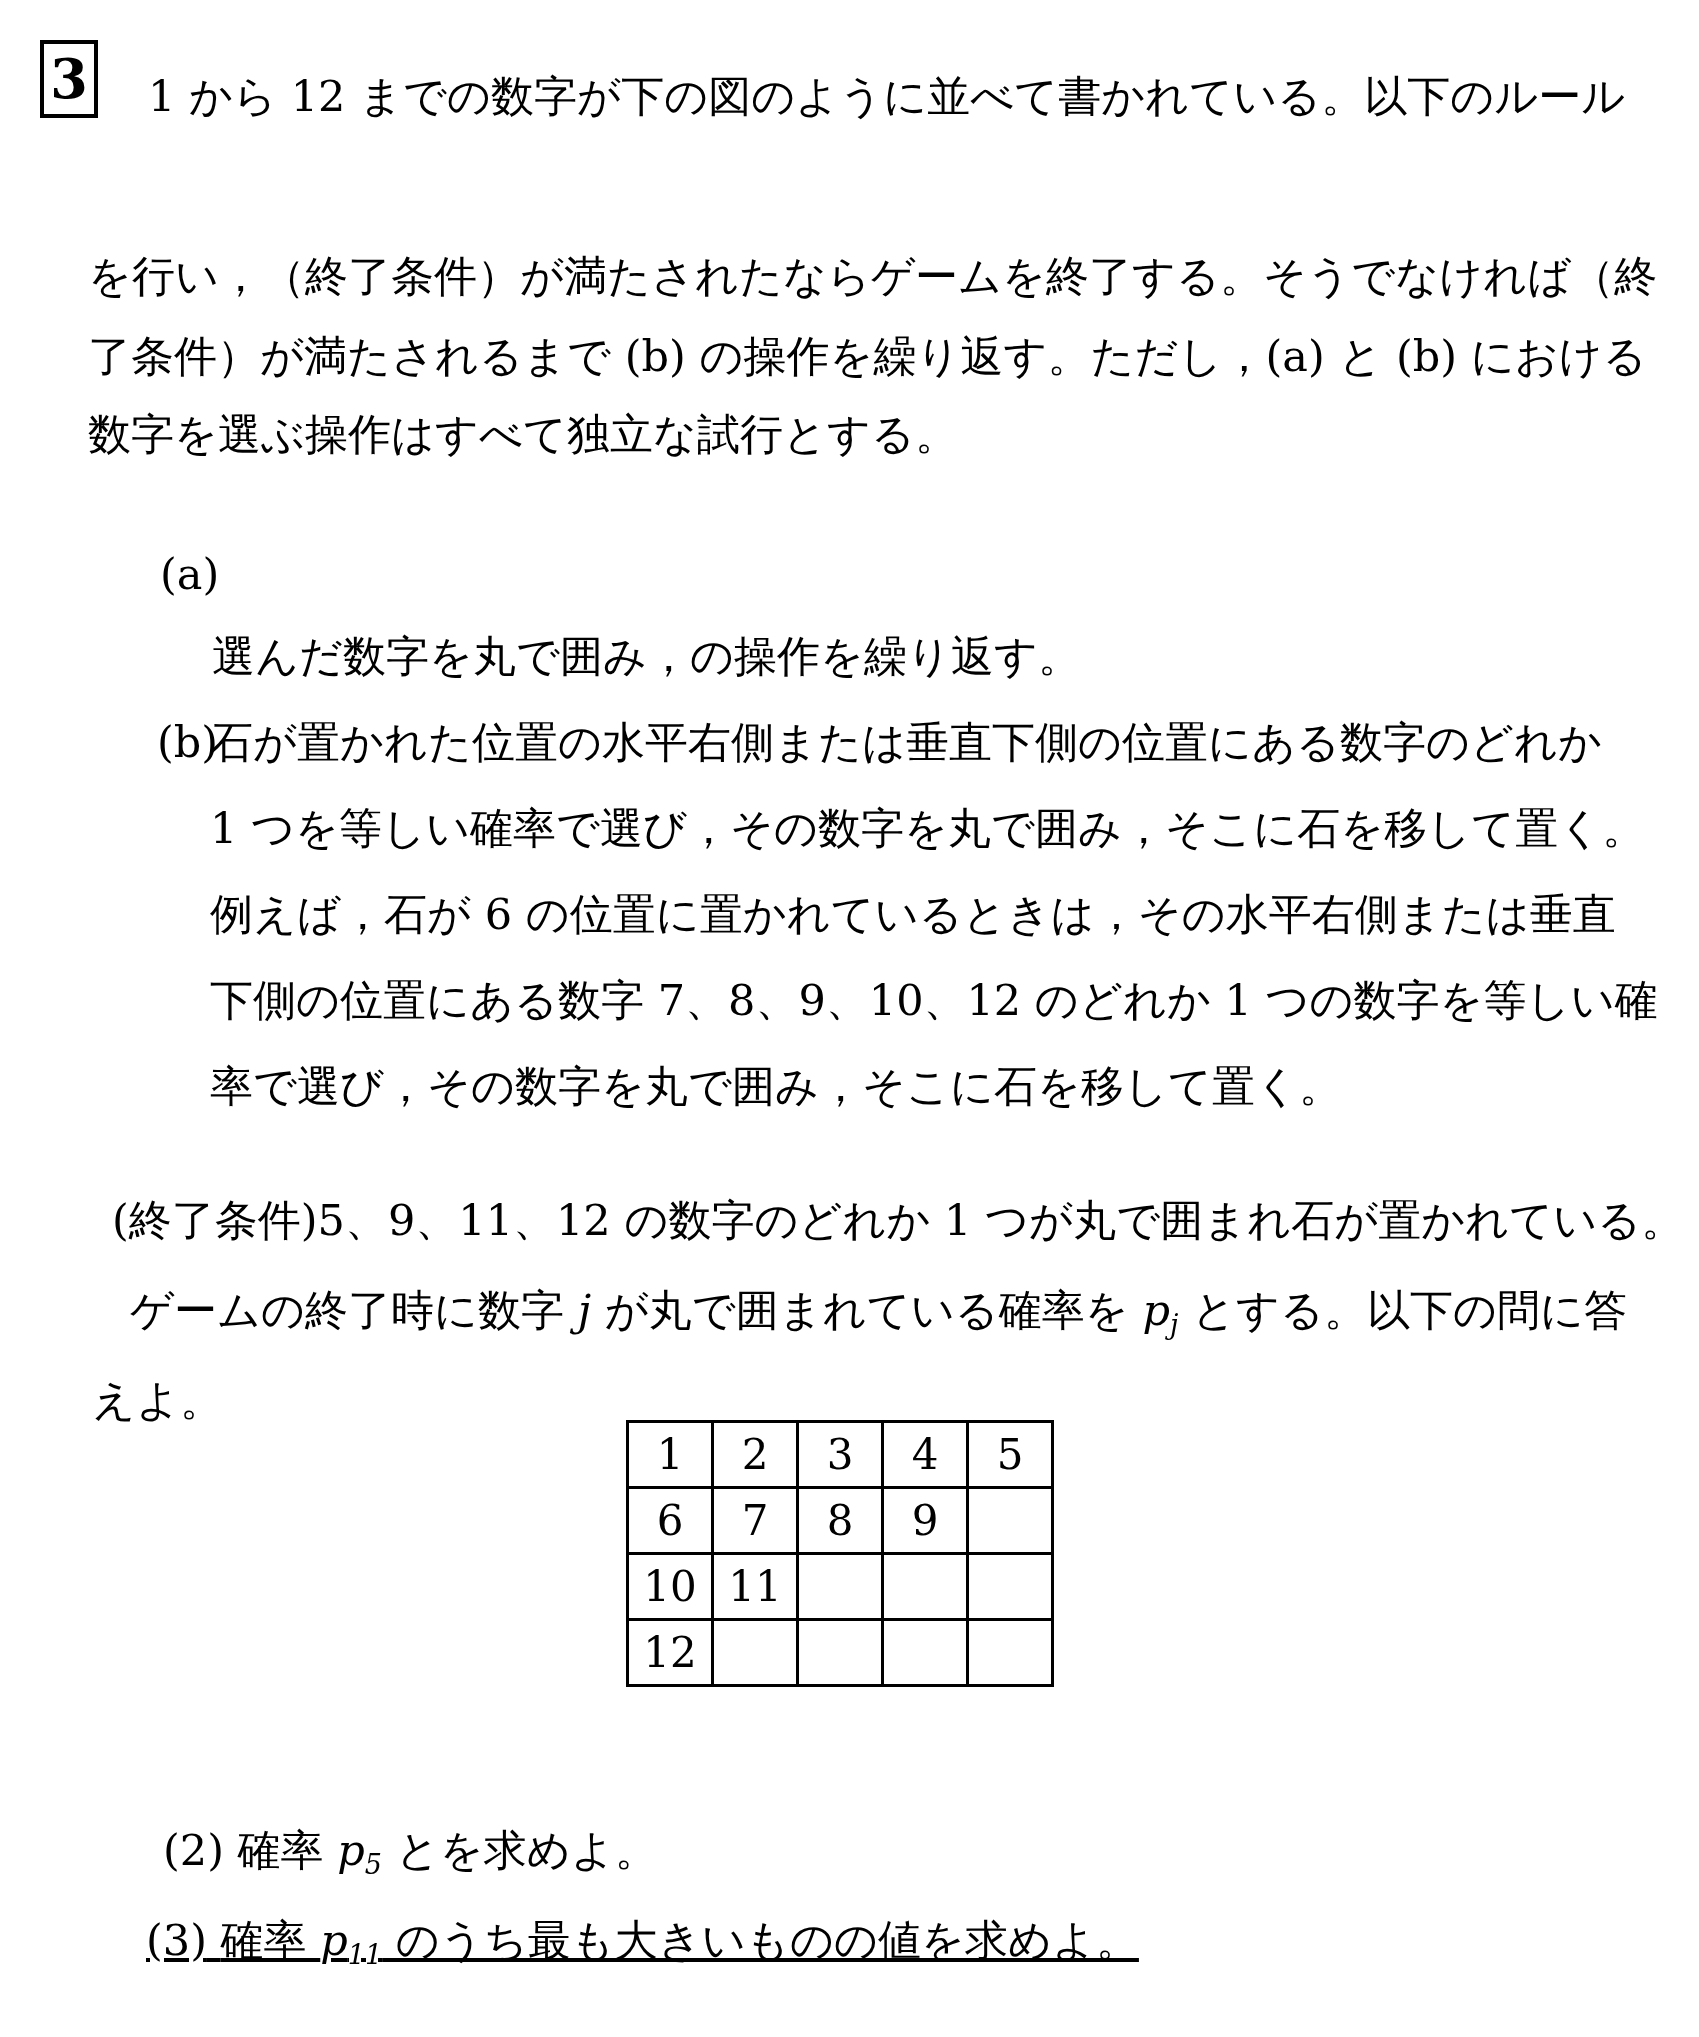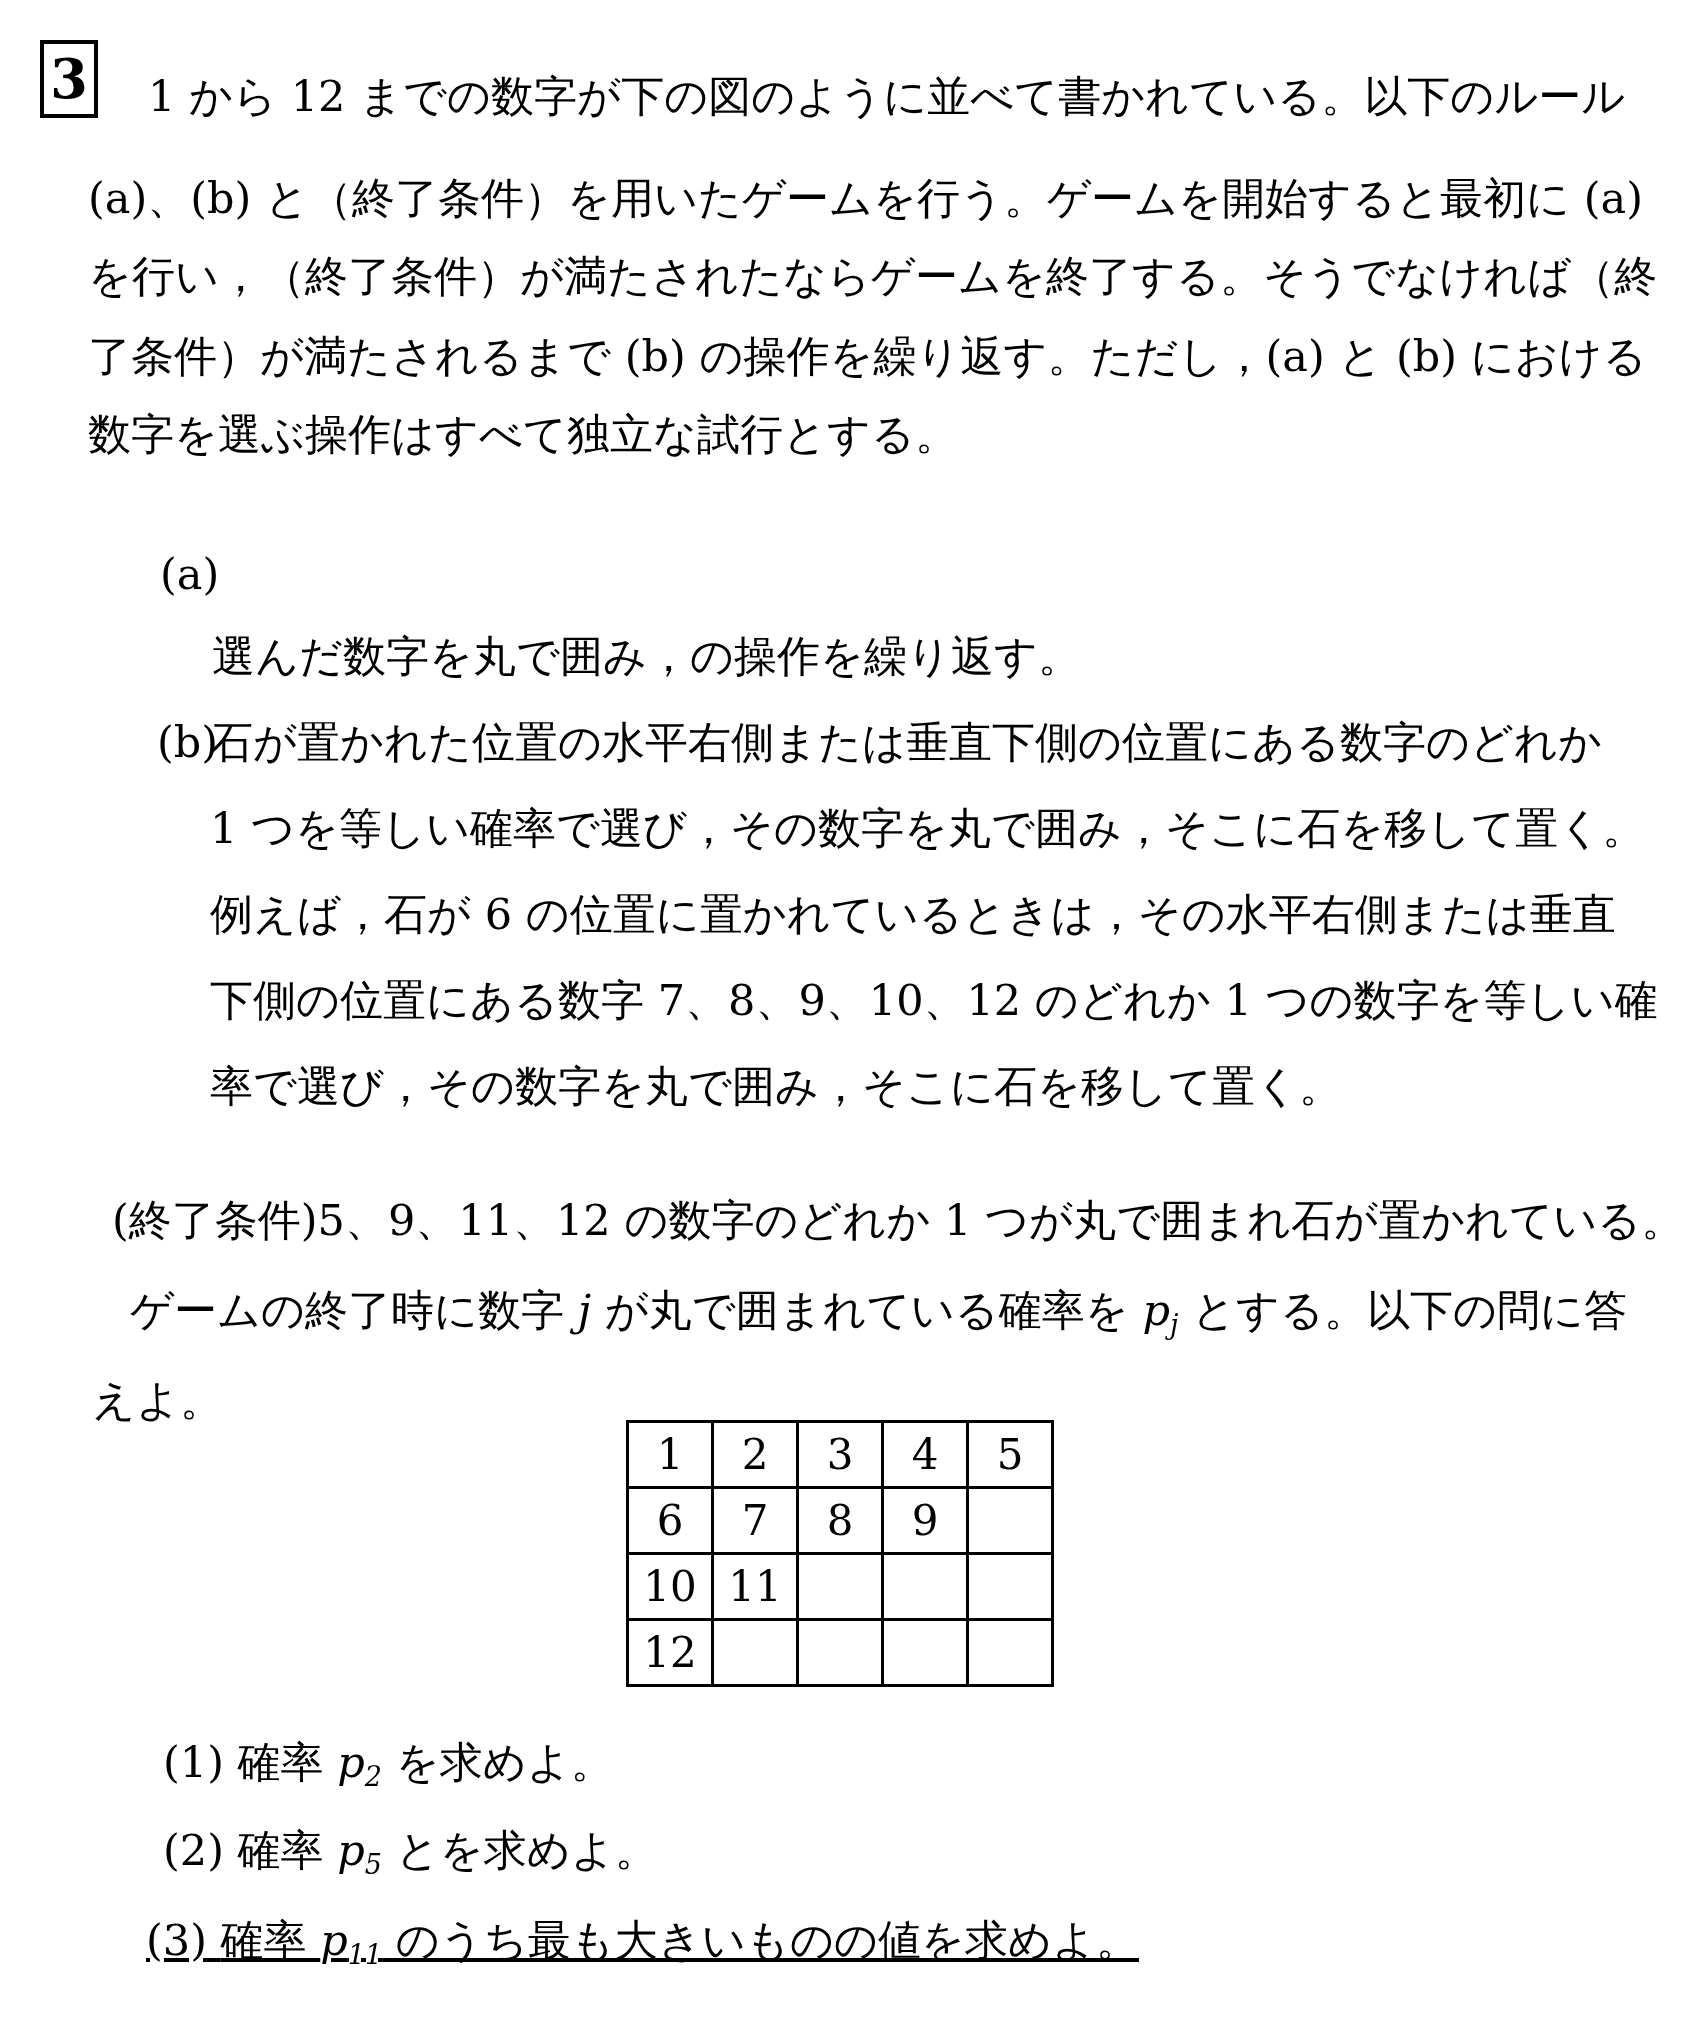--- a/index.html
+++ b/index.html
@@ -58,21 +58,20 @@
 </head>
 <body>
 
 <div class="page">
 
   <div class="num-box">
     <span>3</span>
   </div>
 
   <div class="line" style="left:148px; top:68px;">1 から 12 までの数字が下の図のように並べて書かれている。以下のルール</div>
-  <div class="line" style="left:88px;  top:170px;">(a)、(b) と（終了条件）を用いたゲームを行う。ゲームを開始すると最初に (a)</div>
   <div class="line" style="left:88px;  top:248px;">を行い，（終了条件）が満たされたならゲームを終了する。そうでなければ（終</div>
   <div class="line" style="left:88px;  top:328px;">了条件）が満たされるまで (b) の操作を繰り返す。ただし，(a) と (b) における</div>
   <div class="line" style="left:88px;  top:406px;">数字を選ぶ操作はすべて独立な試行とする。</div>
 
   <div class="line" style="left:160px; top:546px;">(a)</div>
   <div class="line" style="left:212px; top:628px;">選んだ数字を丸で囲み，の操作を繰り返す。</div>
 
   <div class="line" style="left:157px; top:714px;">(b)</div>
   <div class="line" style="left:210px; top:714px;">石が置かれた位置の水平右側または垂直下側の位置にある数字のどれか</div>
   <div class="line" style="left:210px; top:800px;">1 つを等しい確率で選び，その数字を丸で囲み，そこに石を移して置く。</div>
@@ -115,24 +114,20 @@
     <tr>
       <td>12</td>
       <td></td>
       <td></td>
       <td></td>
       <td></td>
     </tr>
   </tbody>
     </table>
 
-  <div class="line" style="left:163px; top:1734px;">
-    <span>(1)</span>
-    <span>確率 </span><span class="mvar">p</span><sub class="msub">2</sub><span> を求めよ。</span>
-  </div>
   <div class="line" style="left:163px; top:1822px;">
     <span>(2)</span>
     <span>確率 </span><span class="mvar">p</span><sub class="msub">5</sub><span> とを求めよ。</span>
   </div>
   <div class="line" style="left:146px; top:1912px;text-decoration:underline;">
     <span>(3)</span>
     <span>確率 </span><span class="mvar">p</span><sub class="msub">11</sub><span> のうち最も大きいものの値を求めよ。</span>
   </div>
 
 </div>

